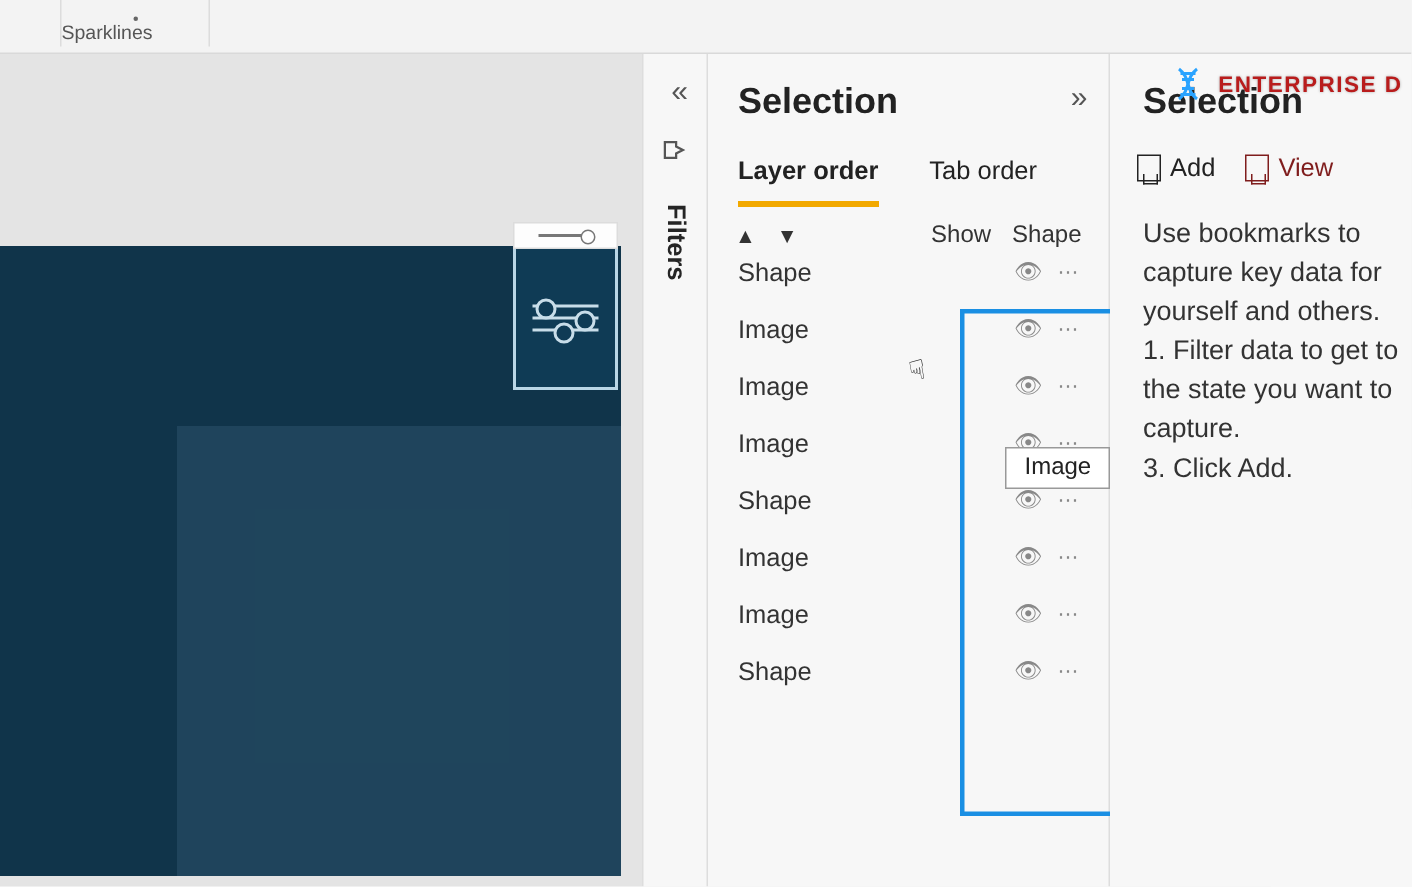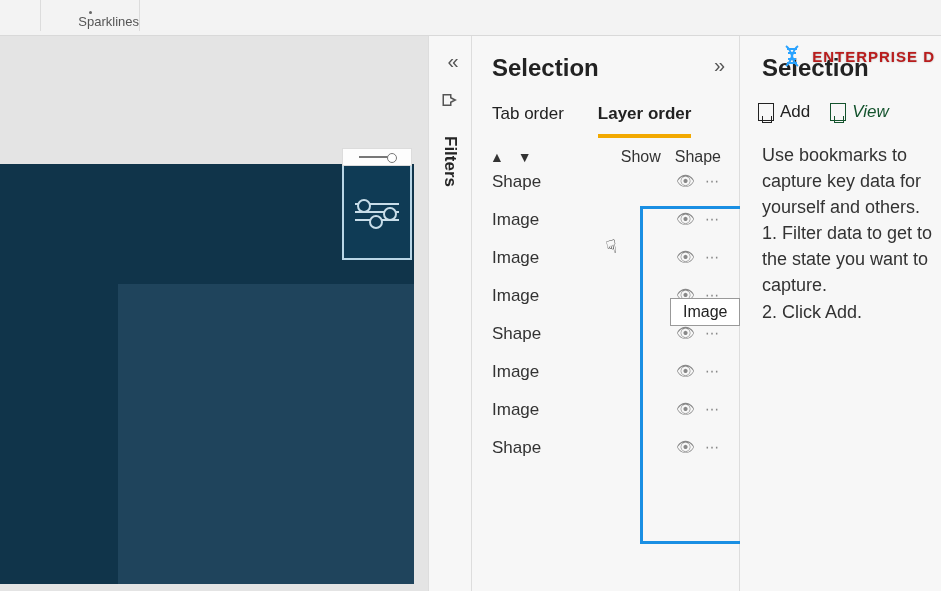--- a/index.html
+++ b/index.html
@@ -9,21 +9,21 @@
   .ribbon-area {
     height: 36px;
     background: #f3f3f3;
     border-bottom: 1px solid #d9d9d9;
     position: relative;
   }
   .ribbon-group {
     position: absolute;
     left: 40px;
     bottom: 4px;
-    text-align: right;
+    text-align: left;
     color: #555;
     font-size: 13px;
     width: 100px;
     border-left: 1px solid #dcdcdc;
     border-right: 1px solid #dcdcdc;
     height: 32px;
     display: flex;
     flex-direction: column;
     justify-content: flex-end;
     padding-bottom: 2px;
@@ -230,21 +230,21 @@
   .bm-header {
     padding: 18px 14px 10px 22px;
     display:flex; align-items:center; justify-content:space-between;
   }
   .bm-title { font-size: 24px; font-weight: 600; color:#222;}
   .bm-toolbar {
     display:flex; gap: 20px; padding: 10px 18px; font-size: 17px;
     align-items:center;
   }
   .bm-btn { display:flex; align-items:center; gap:6px; color:#222; cursor:pointer;}
-  .bm-btn.disabled { color:#14532d; cursor:default;font-style:italic;}
+  .bm-btn.disabled { color:#7f1d1d; cursor:default;}
   .bm-icon { width:16px;height:18px;border:1.5px solid currentColor; position:relative;}
   .bm-icon::after{content:"";position:absolute;left:3px;bottom:-3px;width:8px;height:6px;border-left:1.5px solid currentColor;border-right:1.5px solid currentColor;border-bottom:1.5px solid currentColor;}
   .bm-text {
     padding: 10px 4px 0 22px;
     font-size: 18px;
     color: #333;
     line-height: 1.45;
   }
 
   
@@ -302,22 +302,22 @@
     </div>
     <div class="filters-label">Filters</div>
   </div>
 
   <div class="selection-pane">
     <div class="pane-header">
       <div class="pane-title">Selection</div>
       <div class="expand-arrows">»</div>
     </div>
     <div class="sel-tabs">
+      <div class="sel-tab active">Layer order</div>
       <div class="sel-tab">Tab order</div>
-      <div class="sel-tab active">Layer order</div>
     </div>
     <div class="sel-controls">
       <div class="arrows-ud">
         <span class="arrow-btn">▲</span>
         <span class="arrow-btn">▼</span>
       </div>
       <div class="showhide">
         <span>Show</span>
         <span>Shape</span>
       </div>
@@ -397,21 +397,21 @@
         <span>Add</span>
       </div>
       <div class="bm-btn disabled">
         <span class="bm-icon"></span>
         <span>View</span>
       </div>
     </div>
     <div class="bm-text">
       <div>Use bookmarks to capture key data for yourself and others.</div>
       <div>1. Filter data to get to the state you want to capture.</div>
-      <div>2. Click Add.</div>
+      <div>3. Click Add.</div>
     </div>
   </div>
 
 </div>
 
 <div class="watermark">
   <svg class="dna" viewBox="0 0 24 24" fill="none" stroke="#2aa3ff" stroke-width="2">
     <path d="M6 2 C14 8 10 16 18 22"></path>
     <path d="M18 2 C10 8 14 16 6 22"></path>
     <line x1="7" y1="5" x2="17" y2="5"></line>

